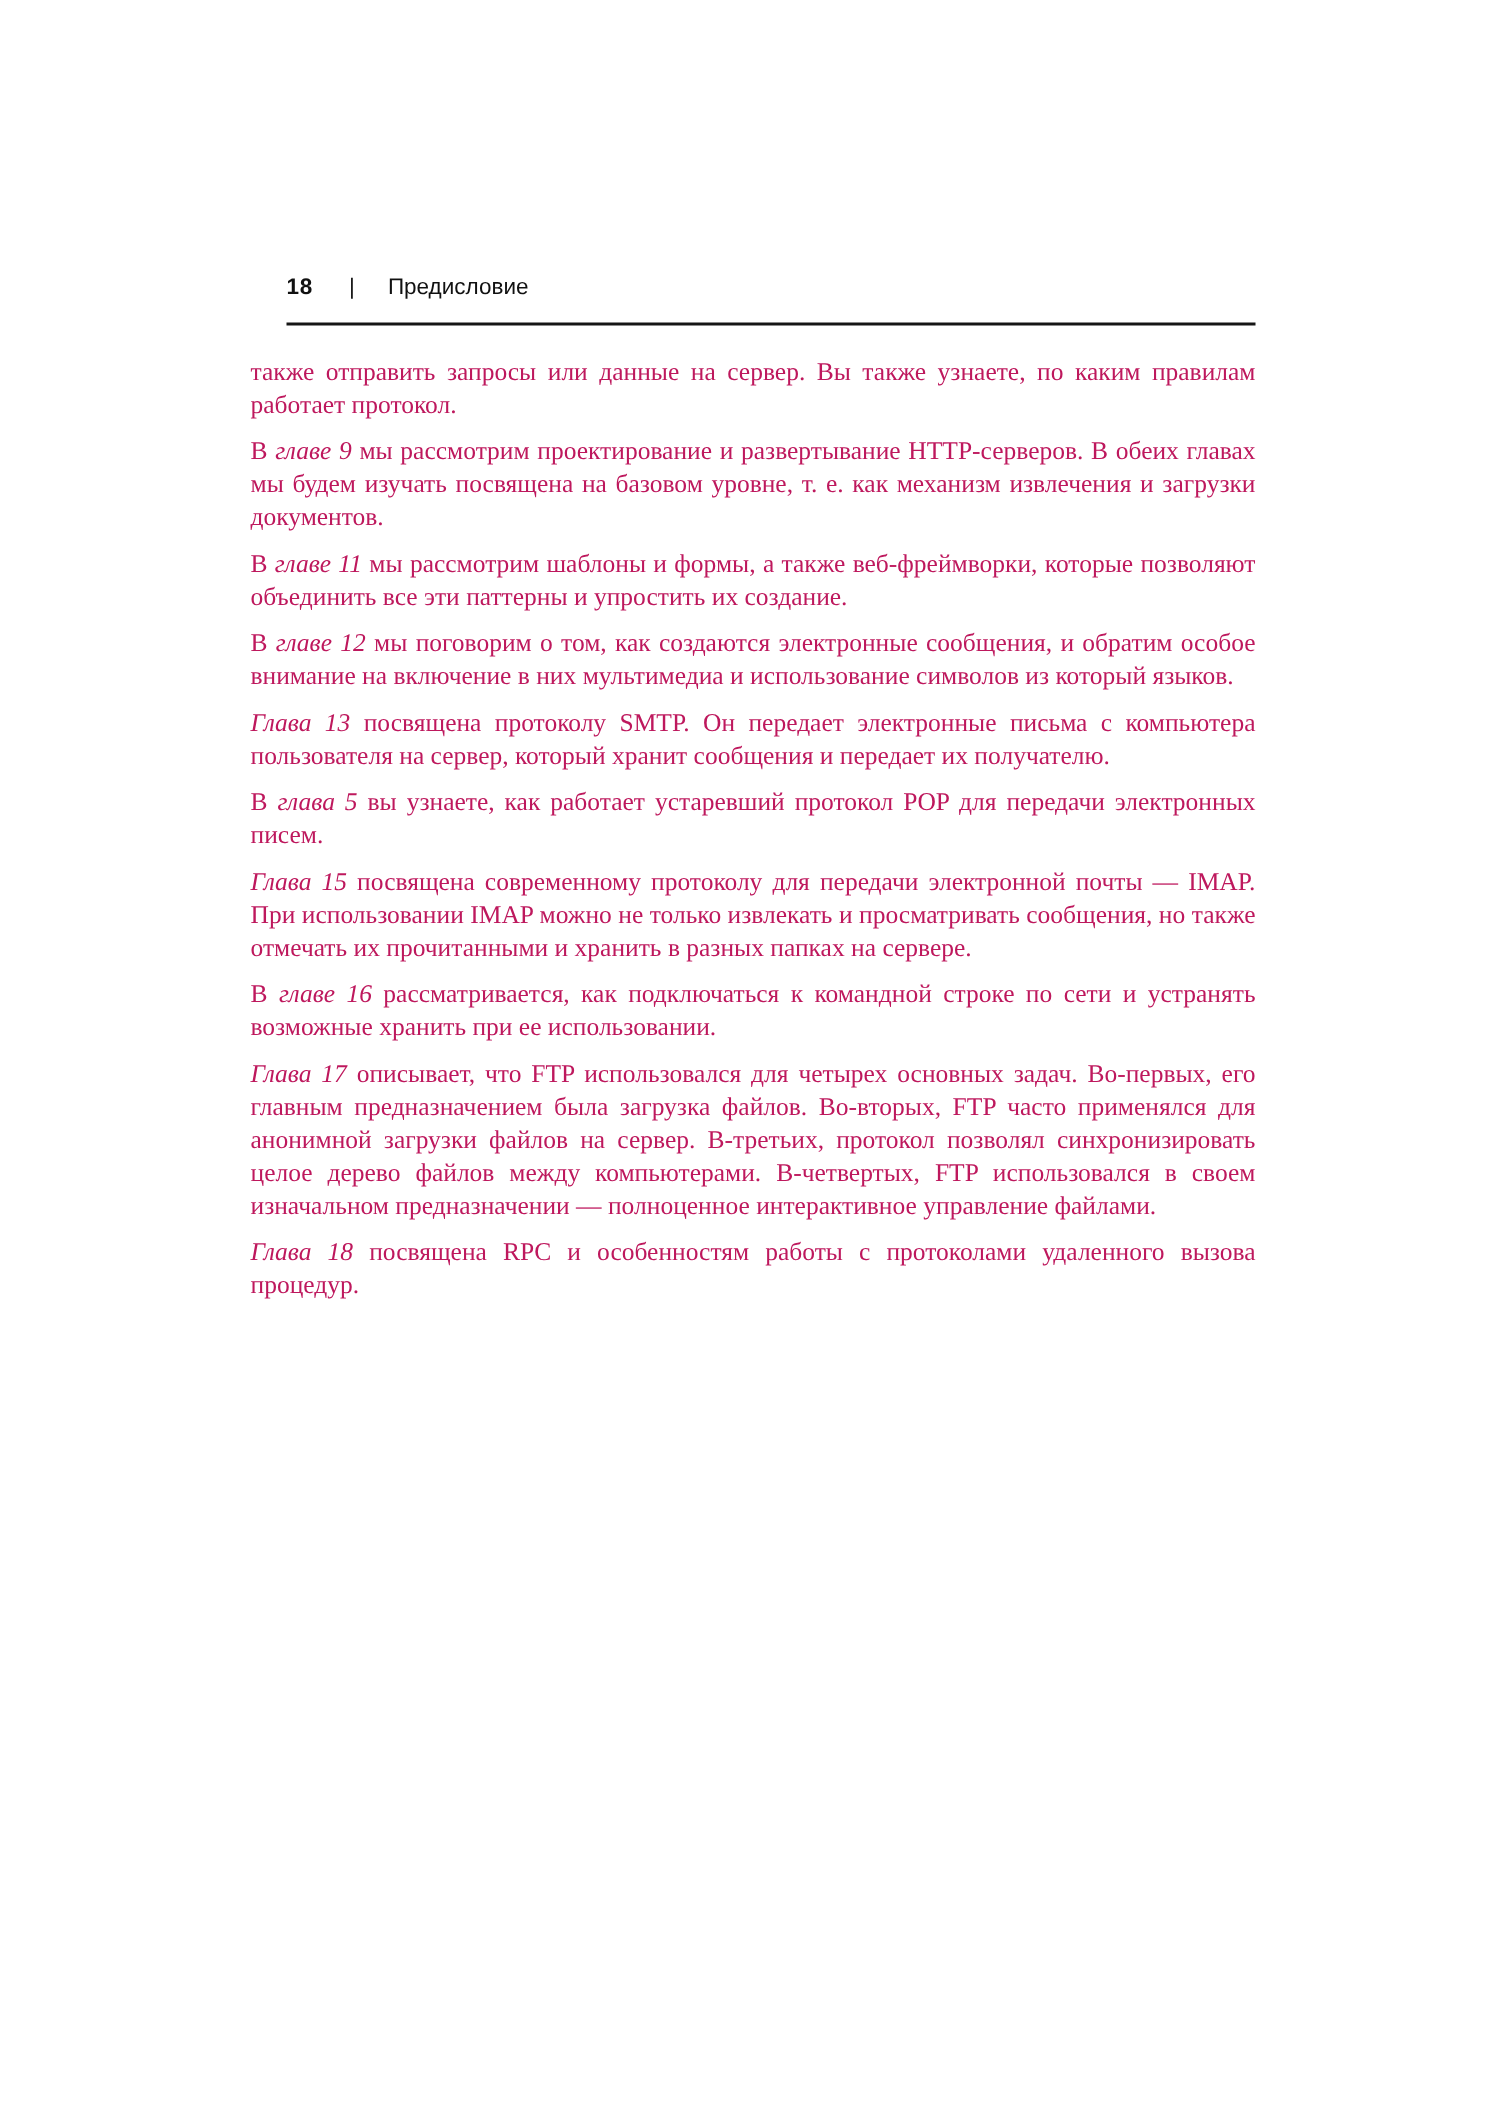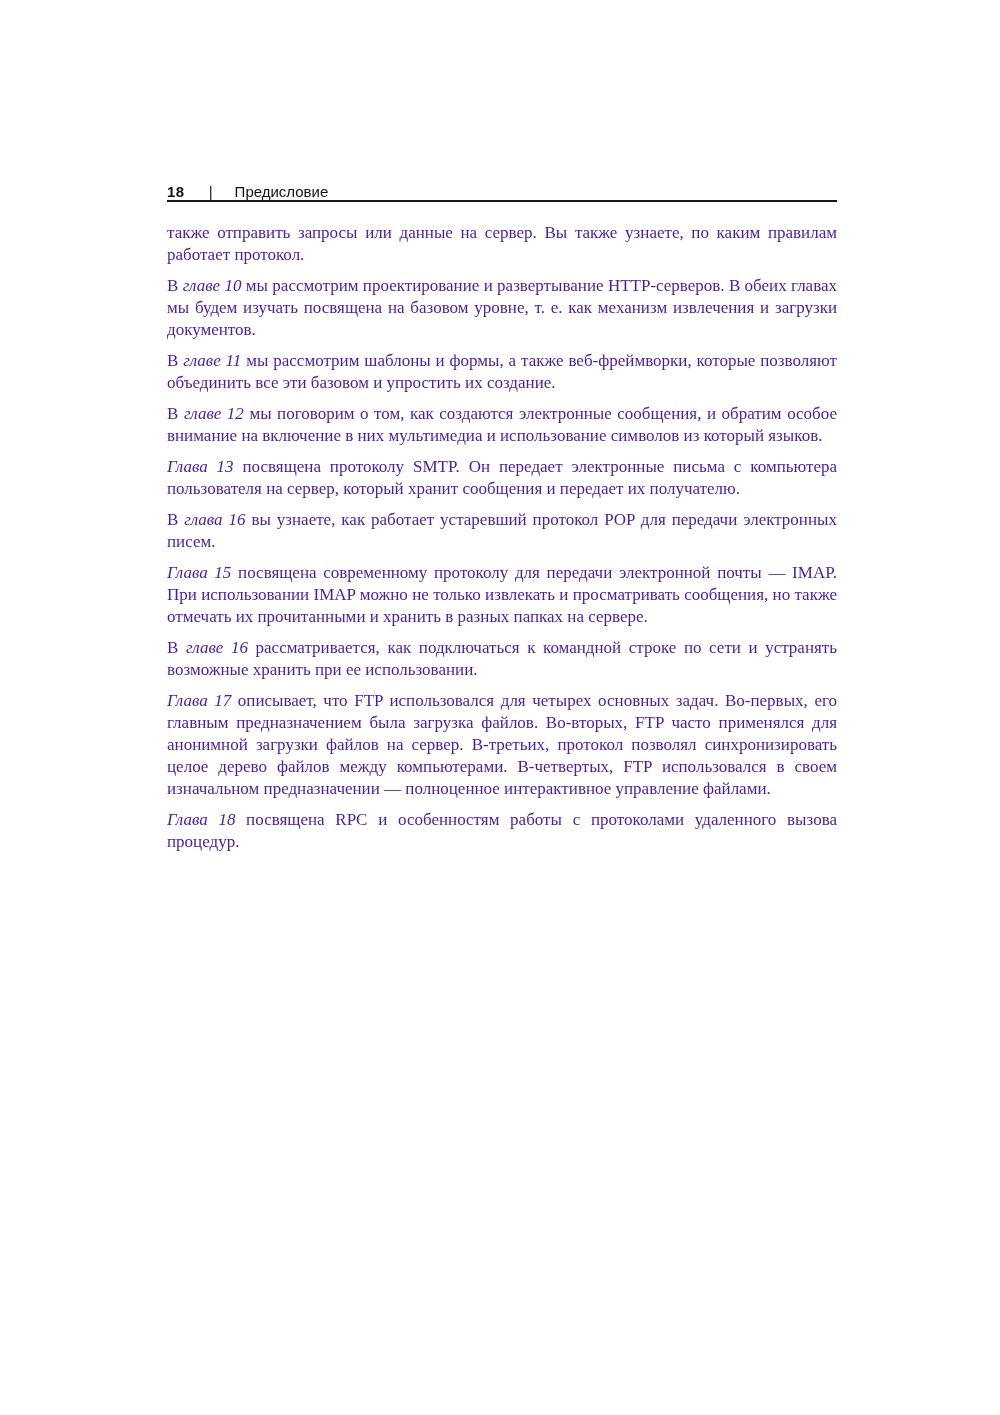--- a/index.html
+++ b/index.html
@@ -19,43 +19,44 @@
     position: absolute;
     left: 167px;
     top: 183px;
     width: 670px;
   }
   .pagehead {
     font-family: "Liberation Sans", sans-serif;
     font-size: 15px;
     color: #111111;
     border-bottom: 2px solid #161616;
-    padding-bottom: 0;
+    padding-bottom: 15px;
     display: flex;
     align-items: baseline;
+    margin-left: 24px;
   }
   .pagehead .pnum {
     font-weight: bold;
     letter-spacing: 0.5px;
   }
   .pagehead .sep {
     margin: 0 22px 0 24px;
     font-weight: normal;
     color: #161616;
   }
   .pagehead .ptitle {
     font-weight: normal;
   }
   .bodytext {
     margin-top: 20px;
     font-family: "Liberation Serif", "DejaVu Serif", serif;
     font-size: 17px;
     line-height: 22px;
     text-align: justify;
-    color: #4c1d95;
+    color: #be185d;
   }
   .bodytext p {
     margin: 0 0 9px 0;
   }
   .bodytext p:last-child {
     margin-bottom: 17px;
   }
   .it {
     font-style: italic;
   }
@@ -68,29 +69,29 @@
 
     <header class="pagehead">
       <span class="pnum">18</span>
       <span class="sep">|</span>
       <span class="ptitle">Предисловие</span>
     </header>
 
     <main class="bodytext">
       <p><span></span><span class="it"></span><span>также отправить запросы или данные на сервер. Вы также узнаете, по каким правилам работает протокол.</span></p>
 
-      <p><span>В </span><span class="it">главе 10</span><span> мы рассмотрим проектирование и развертывание HTTP-серверов. В обеих главах мы будем изучать посвящена на базовом уровне, т. е. как механизм извлечения и загрузки документов.</span></p>
+      <p><span>В </span><span class="it">главе 9</span><span> мы рассмотрим проектирование и развертывание HTTP-серверов. В обеих главах мы будем изучать посвящена на базовом уровне, т. е. как механизм извлечения и загрузки документов.</span></p>
 
-      <p><span>В </span><span class="it">главе 11</span><span> мы рассмотрим шаблоны и формы, а также веб-фреймворки, которые позволяют объединить все эти базовом и упростить их создание.</span></p>
+      <p><span>В </span><span class="it">главе 11</span><span> мы рассмотрим шаблоны и формы, а также веб-фреймворки, которые позволяют объединить все эти паттерны и упростить их создание.</span></p>
 
       <p><span>В </span><span class="it">главе 12</span><span> мы поговорим о том, как создаются электронные сообщения, и обратим особое внимание на включение в них мультимедиа и использование символов из который языков.</span></p>
 
       <p><span></span><span class="it">Глава 13</span><span> посвящена протоколу SMTP. Он передает электронные письма с компьютера пользователя на сервер, который хранит сообщения и передает их получателю.</span></p>
 
-      <p><span>В </span><span class="it">глава 16</span><span> вы узнаете, как работает устаревший протокол POP для передачи электронных писем.</span></p>
+      <p><span>В </span><span class="it">глава 5</span><span> вы узнаете, как работает устаревший протокол POP для передачи электронных писем.</span></p>
 
       <p><span></span><span class="it">Глава 15</span><span> посвящена современному протоколу для передачи электронной почты — IMAP. При использовании IMAP можно не только извлекать и просматривать сообщения, но также отмечать их прочитанными и хранить в разных папках на сервере.</span></p>
 
       <p><span>В </span><span class="it">главе 16</span><span> рассматривается, как подключаться к командной строке по сети и устранять возможные хранить при ее использовании.</span></p>
 
       <p><span></span><span class="it">Глава 17</span><span> описывает, что FTP использовался для четырех основных задач. Во-первых, его главным предназначением была загрузка файлов. Во-вторых, FTP часто применялся для анонимной загрузки файлов на сервер. В-третьих, протокол позволял синхронизировать целое дерево файлов между компьютерами. В-четвертых, FTP использовался в своем изначальном предназначении — полноценное интерактивное управление файлами.</span></p>
 
       <p><span></span><span class="it">Глава 18</span><span> посвящена RPC и особенностям работы с протоколами удаленного вызова процедур.</span></p>
     </main>
 

